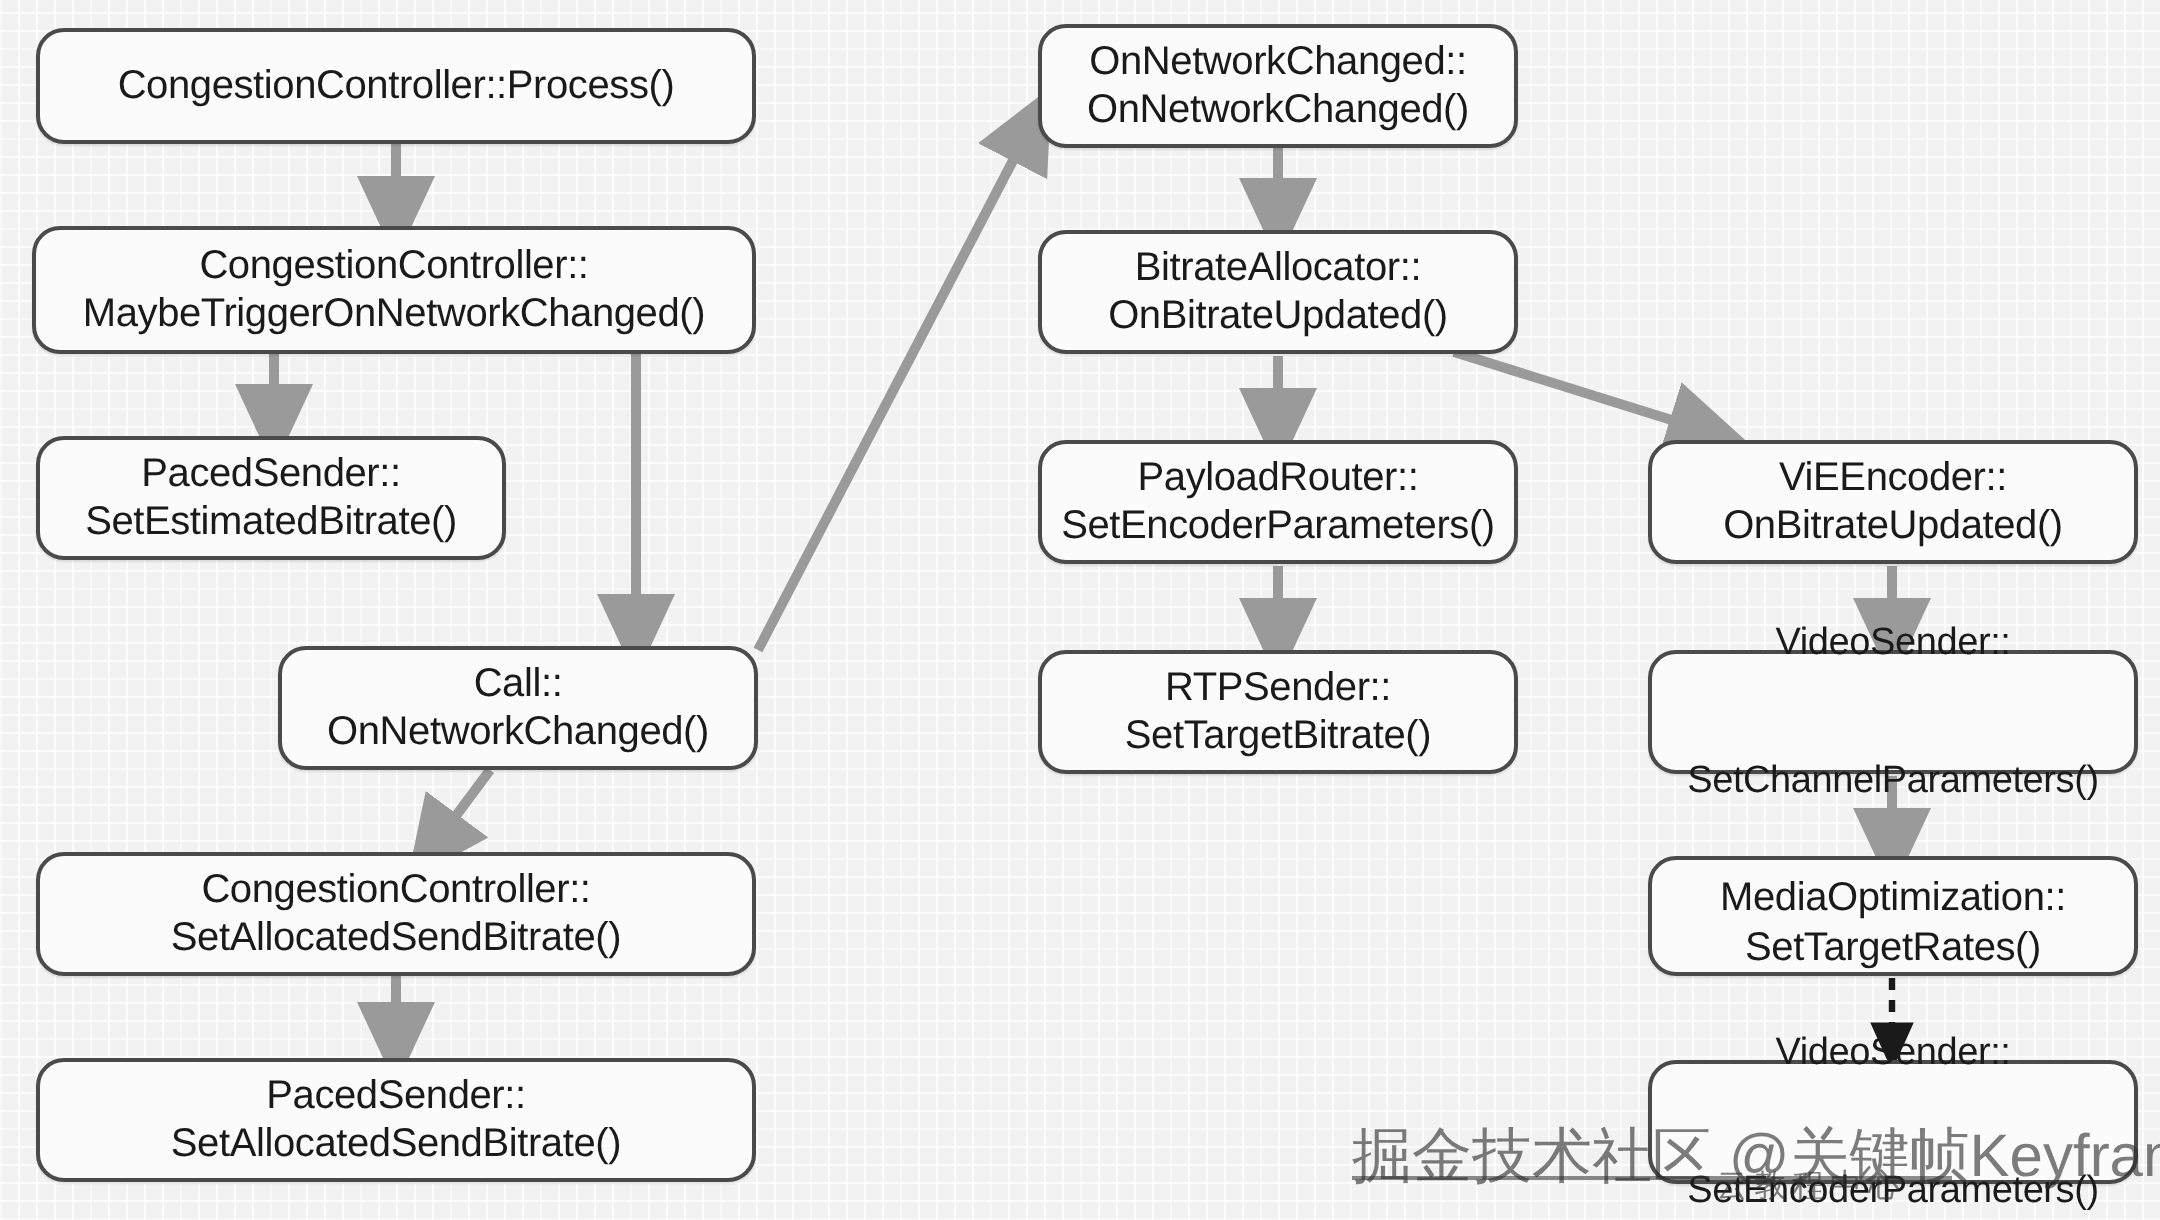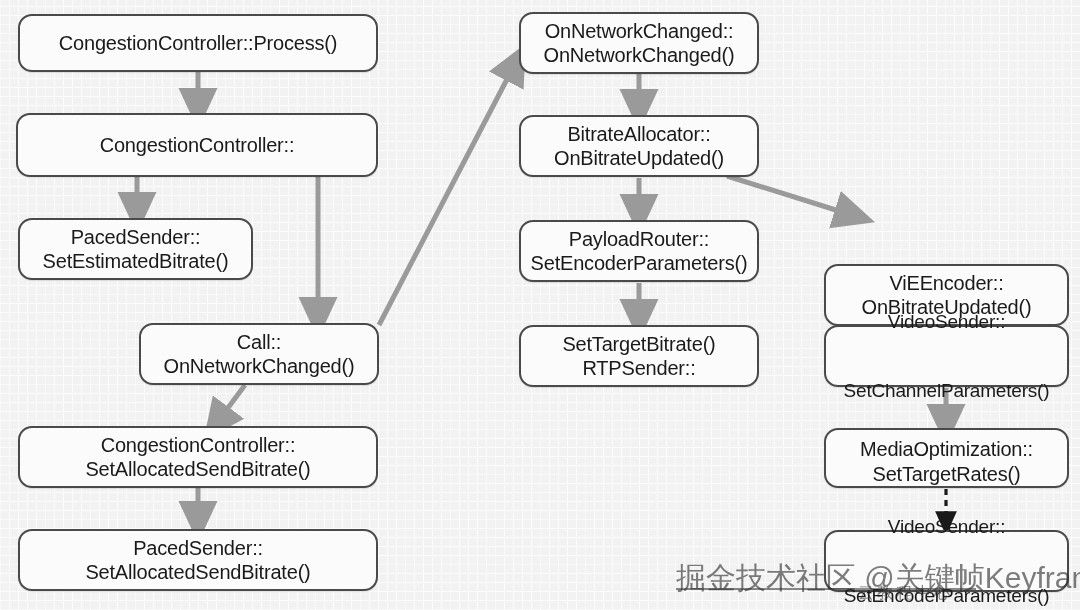--- a/index.html
+++ b/index.html
@@ -128,20 +128,21 @@
 
     <line x1="946" y1="489" x2="946" y2="524" stroke="#1a1a1a" stroke-width="3.2" stroke-dasharray="6 5" marker-end="url(#arrow-black)"></line>
   </svg>
 
   <div class="node fs20" style="left:18px; top:14px; width:360px; height:58px;">
     <span class="ln">CongestionController::Process()</span>
   </div>
 
   <div class="node fs20" style="left:16px; top:113px; width:362px; height:64px;">
     <span class="ln">CongestionController::</span>
+    <span class="ln">MaybeTriggerOnNetworkChanged()</span>
   </div>
 
   <div class="node fs20" style="left:18px; top:218px; width:235px; height:62px;">
     <span class="ln">PacedSender::</span>
     <span class="ln">SetEstimatedBitrate()</span>
   </div>
 
   <div class="node fs20" style="left:139px; top:323px; width:240px; height:62px;">
     <span class="ln">Call::</span>
     <span class="ln">OnNetworkChanged()</span>
@@ -166,25 +167,25 @@
     <span class="ln">BitrateAllocator::</span>
     <span class="ln">OnBitrateUpdated()</span>
   </div>
 
   <div class="node fs20" style="left:519px; top:220px; width:240px; height:62px;">
     <span class="ln">PayloadRouter::</span>
     <span class="ln">SetEncoderParameters()</span>
   </div>
 
   <div class="node fs20" style="left:519px; top:325px; width:240px; height:62px;">
+    <span class="ln">RTPSender::</span>
     <span class="ln">SetTargetBitrate()</span>
-    <span class="ln">RTPSender::</span>
-  </div>
-
-  <div class="node fs20" style="left:824px; top:220px; width:245px; height:62px;margin-top:44px;">
+  </div>
+
+  <div class="node fs20" style="left:824px; top:220px; width:245px; height:62px;">
     <span class="ln">ViEEncoder::</span>
     <span class="ln">OnBitrateUpdated()</span>
   </div>
 
   <div class="node fs19" style="left:824px; top:325px; width:245px; height:62px;">
     <span class="ln">VideoSender::</span>
     <span class="ln">SetChannelParameters()</span>
   </div>
 
   <div class="node fs20" style="left:824px; top:428px; width:245px; height:60px;justify-content:flex-end;">

